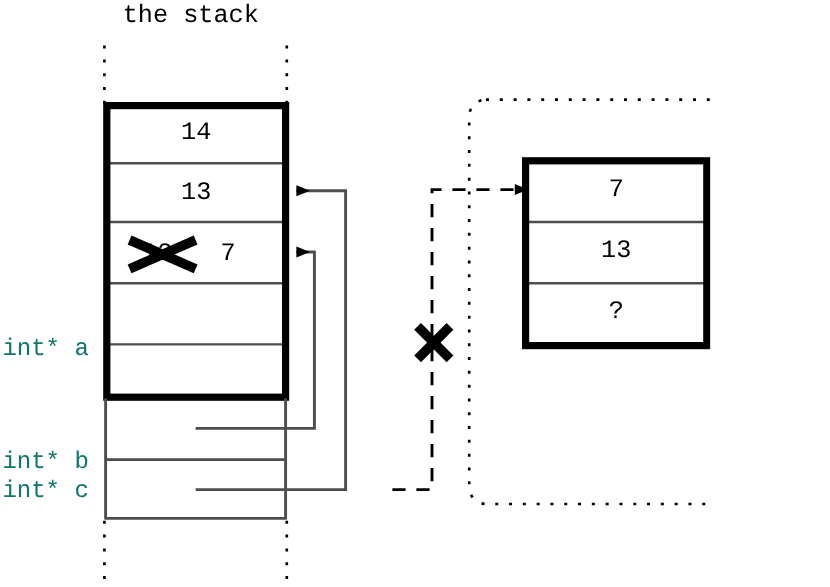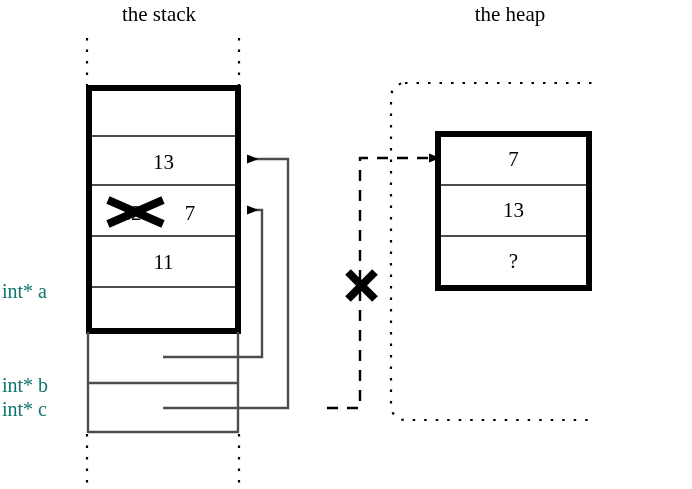--- a/index.html
+++ b/index.html
@@ -6,21 +6,21 @@
     margin: 0;
     padding: 0;
     background: #ffffff;
   }
   #canvas {
     position: relative;
     width: 592px;
     height: 489px;
     background: #ffffff;
     overflow: hidden;
-    font-family: Liberation Serif, serif;
+    font-family: Liberation Mono, monospace;
     color: #000000;
   }
   svg.layer {
     position: absolute;
     left: 0;
     top: 0;
     width: 692px;
     height: 489px;
   }
   .title {
@@ -47,21 +47,20 @@
     color: #0f766e;
     text-align: right;
   }
 </style>
 </head>
 <body>
 
 <div id="canvas">
 
   <div class="title" id="stack-title">the stack</div>
-  <div class="title" id="heap-title">the heap</div>
 
   <svg class="layer" viewBox="0 0 692 489" xmlns="http://www.w3.org/2000/svg">
 
     <line x1="87" y1="38" x2="87" y2="87" stroke="#000" stroke-width="2.2" stroke-dasharray="2.5,9" stroke-linecap="butt"></line>
     <line x1="239" y1="38" x2="239" y2="87" stroke="#000" stroke-width="2.2" stroke-dasharray="2.5,9" stroke-linecap="butt"></line>
 
     <line x1="87" y1="434" x2="87" y2="487" stroke="#000" stroke-width="2.2" stroke-dasharray="2.5,9" stroke-linecap="butt"></line>
     <line x1="239" y1="434" x2="239" y2="487" stroke="#000" stroke-width="2.2" stroke-dasharray="2.5,9" stroke-linecap="butt"></line>
 
     <rect x="391" y="83" width="288" height="337" rx="14" ry="14" fill="none" stroke="#000" stroke-width="2.2" stroke-dasharray="2.5,9" stroke-linecap="butt"></rect>
@@ -109,27 +108,27 @@
       <line x1="375" y1="272" x2="348" y2="299" stroke="#000" stroke-width="8" stroke-linecap="butt"></line>
     </g>
 
     <g>
       <line x1="108" y1="200" x2="163" y2="224" stroke="#000" stroke-width="8" stroke-linecap="butt"></line>
       <line x1="163" y1="200" x2="108" y2="224" stroke="#000" stroke-width="8" stroke-linecap="butt"></line>
     </g>
 
   </svg>
 
+  <div class="cell-text" style="left:89px; top:100px; width:149px;">14</div>
 
   <div class="cell-text" style="left:89px; top:150px; width:149px;">13</div>
 
   <div class="cell-text" style="left:91px; top:201px; width:80px;">12</div>
   <div class="cell-text" style="left:160px; top:201px; width:60px;">7</div>
 
-  <div class="cell-text" style="left:89px; top:250px; width:149px;">11</div>
 
 
   <div class="ptr-label" style="left:2px; top:280px;">int* a</div>
   <div class="ptr-label" style="left:2px; top:348px;margin-top:26px;">int* b</div>
   <div class="ptr-label" style="left:2px; top:398px;">int* c</div>
 
   <div class="cell-text" style="left:438px; top:147px; width:151px;">7</div>
   <div class="cell-text" style="left:438px; top:198px; width:151px;">13</div>
   <div class="cell-text" style="left:438px; top:249px; width:151px;">?</div>
 

